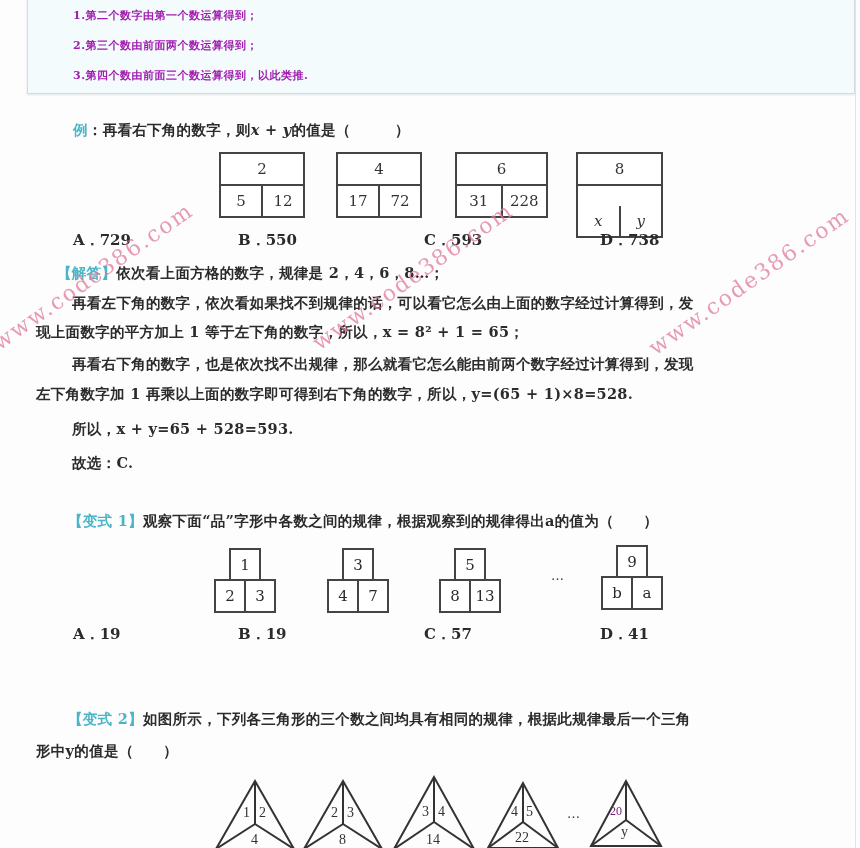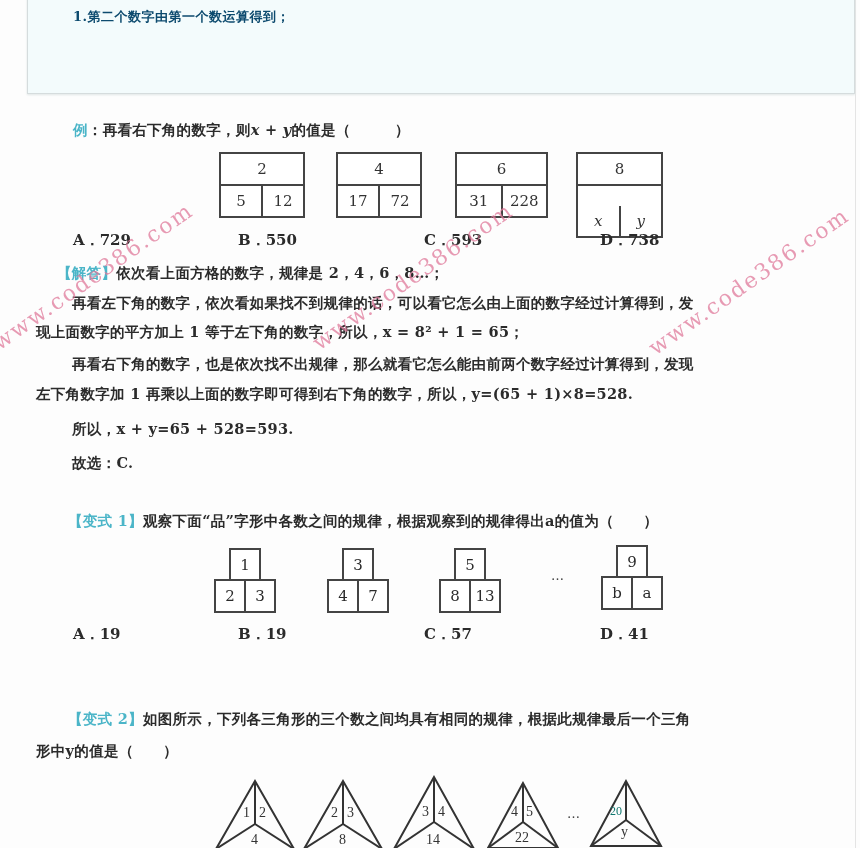--- a/index.html
+++ b/index.html
@@ -7,21 +7,21 @@
     width:860px; height:848px; overflow:hidden; position:relative;
     background:#fdfdfd;
     font-family:"DejaVu Serif","Liberation Serif",serif;
     color:#2a2a2a;
   }
   .page-border { position:absolute; right:4px; top:0; width:1px; height:848px; background:#e4e4e4; }
   .tipbox {
     position:absolute; left:27px; top:-4px; width:826px; height:96px;
     background:#f3fbfc; border:1px solid #d5dcdd; box-shadow:0 1px 2px #e0e6e6;
   }
-  .tipbox .line { position:absolute; left:45px; font-size:13px; font-weight:bold; color:#0c4a6e; letter-spacing:0.5px; }
+  .tipbox .line { position:absolute; left:45px; font-size:11px; font-weight:bold; color:#a21caf; letter-spacing:0.5px; }
   .txt { position:absolute; font-size:14.5px; color:#2b2b2b; white-space:nowrap; font-weight:bold; letter-spacing:0.3px; }
   .blue { color:#4bb5c8; font-weight:bold; }
   .italic { font-style:italic;margin-top:20px; }
   .opt { position:absolute; font-size:15px; color:#2b2b2b; font-weight:bold; }
 
   .tbox { position:absolute; border:2px solid #444; background:#fff; }
   .tbox .top { height:30px; border-bottom:2px solid #444; text-align:center; line-height:30px; font-size:15px; color:#333; }
   .tbox .bot { display:flex; height:30px; }
   .tbox .bot div { flex:1; text-align:center; line-height:30px; font-size:15px; color:#333; }
   .tbox .bot div:first-child { border-right:2px solid #444; }
@@ -40,20 +40,22 @@
   .tri svg { display:block; }
   .tri .n { position:absolute; font-size:14px; color:#333; font-family:"Liberation Serif",serif; }
 </style>
 </head>
 <body>
 
 <div class="page-border"></div>
 
 <div class="tipbox">
   <div class="line" style="top:11px">1.第二个数字由第一个数运算得到；</div>
+  <div class="line" style="top:41px">2.第三个数由前面两个数运算得到；</div>
+  <div class="line" style="top:71px">3.第四个数由前面三个数运算得到，以此类推.</div>
 </div>
 
 <div class="txt" style="left:73px; top:121px">
   <span class="blue">例</span><span>：</span><span>再看右下角的数字，则</span><span class="italic">x + y</span><span>的值是（　　　）</span>
 </div>
 
 <div class="tbox" style="left:219px; top:152px; width:82px;">
   <div class="top">2</div>
   <div class="bot">
       <div>5</div>
@@ -188,19 +190,19 @@
 <div class="dots" style="left:567px; top:806px">…</div>
 <div class="tri" style="left:589px; top:778px">
   <svg width="74" height="70">
       <g fill="none" stroke="#333" stroke-width="2">
         <polygon points="37,3 2,68 72,68"></polygon>
         <line x1="37" y1="3" x2="37" y2="42"></line>
         <line x1="37" y1="42" x2="2" y2="68"></line>
         <line x1="37" y1="42" x2="72" y2="68"></line>
       </g>
     </svg>
-  <span class="n" style="left:21px; top:26px; font-size:12px; color:#0f766e">20</span>
+  <span class="n" style="left:21px; top:26px; font-size:12px; color:#701a75">20</span>
   <span class="n" style="left:32px; top:46px">y</span>
 </div>
 
 <div class="wm" style="left:2px; top:330px">www.code386.com</div>
 <div class="wm" style="left:322px; top:330px">www.code386.com</div>
 <div class="wm" style="left:658px; top:335px">www.code386.com</div>
 
 </body></html>

